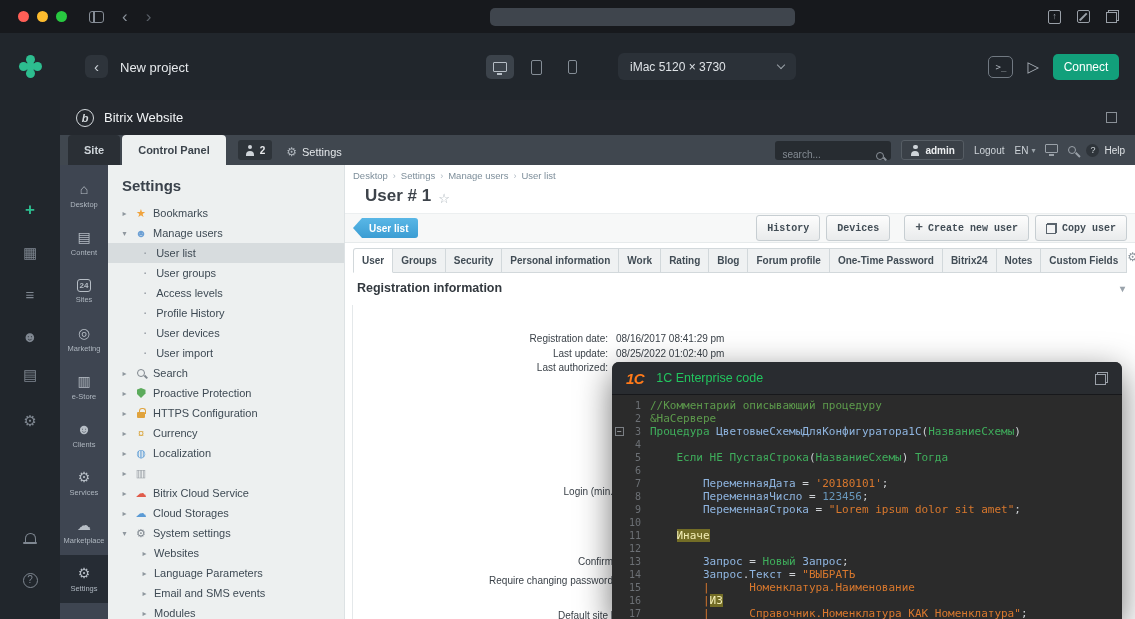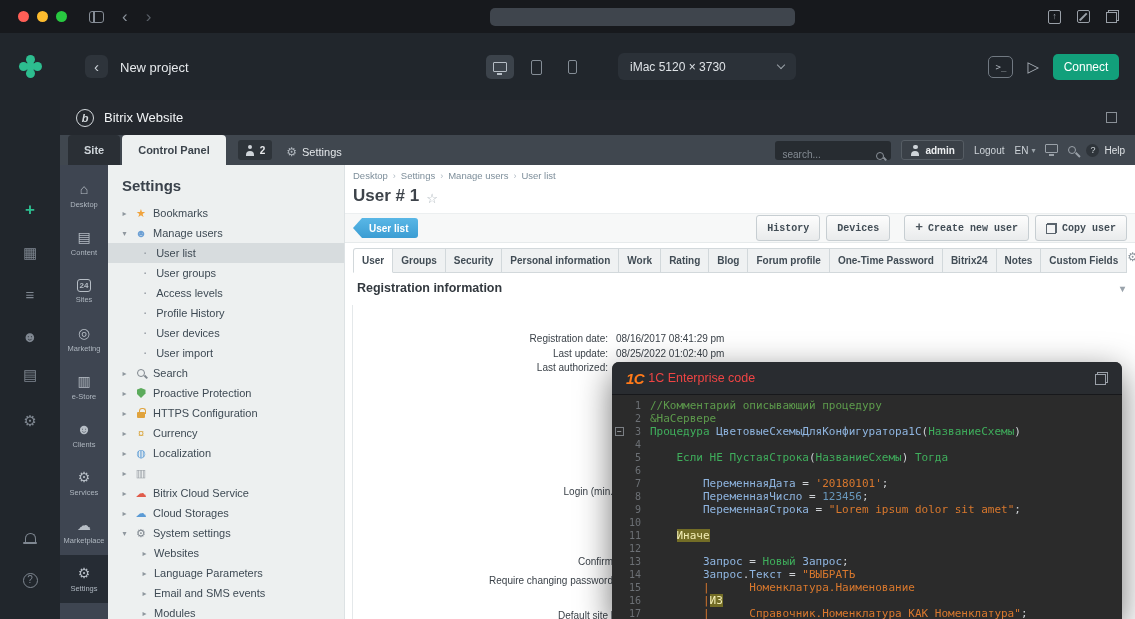--- a/index.html
+++ b/index.html
@@ -109,21 +109,21 @@
 .menu-item.selected{background:#d7dcde}
 .menu-item.child2{padding-left:32px}
 .shield{display:inline-block;width:9px;height:10px;background:#5cab5c;clip-path:polygon(50% 0,100% 18%,100% 55%,50% 100%,0 55%,0 18%)}
 .lock{position:relative;display:inline-block;width:8px;height:6px;background:#e0a33d;border-radius:1px;margin-top:4px}
 .lock::before{content:"";position:absolute;top:-4.5px;left:1.5px;width:5px;height:5px;border:1.5px solid #e0a33d;border-bottom:none;border-radius:3px 3px 0 0}
 
 
 .bx-content{position:absolute;left:285px;top:0;right:0;bottom:0;background:#fff}
 .bc{position:absolute;left:8px;top:5px;font-size:9.5px;color:#7d8e9a;display:flex;gap:5px;align-items:center}
 .bc-sep{color:#aeb9c2;font-size:9px}
-.page-title-row{position:absolute;left:8px;top:21px;display:flex;align-items:flex-end;gap:7px}
+.page-title-row{position:absolute;left:20px;top:21px;display:flex;align-items:flex-end;gap:7px}
 .page-title{font-size:17px;font-weight:bold;color:#3d434a}
 .fav-star{color:#aab3ba;font-size:13px}
 .actions-row{position:absolute;left:0;top:48px;right:0;height:30px;background:#f7f8f8;border-top:1px solid #eceff0;border-bottom:1px solid #e6eaeb;display:flex;align-items:center;padding:0 8px}
 .btn-back{height:20px;background:linear-gradient(#59b7e6,#3b9dd3);color:#fff;font-size:10px;font-weight:bold;border:none;padding:0 10px 0 16px;clip-path:polygon(9px 0,100% 0,100% 100%,9px 100%,0 50%);border-radius:0 3px 3px 0;font-family:"Liberation Sans",sans-serif}
 .actions-right{margin-left:auto;display:flex;gap:6px;align-items:center}
 .btn{height:21px;background:linear-gradient(#fdfdfd,#e9ebec);border:1px solid #c7ced2;border-radius:3px;font-size:10px;font-weight:bold;color:#414c55;padding:12px 10px;display:flex;align-items:center;gap:5px;font-family:Liberation Mono, monospace}
 .btn.gap{margin-left:8px}
 .btn .plus{font-size:13px;font-weight:bold;color:#4d565e;line-height:10px}
 .user-tabs{position:absolute;left:8px;top:82px;right:8px;height:26px;display:flex;align-items:center;border-bottom:1px solid #c9d0d4}
 .utab{height:25px;line-height:24px;padding:0 8px;font-size:10px;font-weight:bold;color:#414c55;background:#eff1f2;border:1px solid #d2d8db;border-left:none;margin-bottom:-1px;white-space:nowrap}
@@ -136,21 +136,21 @@
 .form-area{position:absolute;left:7px;top:140px;right:8px;bottom:0;border-left:1px solid #e4e8ea}
 .form-rows{padding-top:27px}
 .form-row{display:flex;font-size:10px;color:#3b4249;line-height:14.5px}
 .form-row .flabel{width:263px;text-align:right;padding-right:8px;flex:none}
 .clip-label{position:absolute;left:0;width:260px;text-align:right;font-size:10px;color:#3b4249;white-space:nowrap}
 
 
 .code-win{position:absolute;left:612px;top:362px;width:510px;height:257px;background:#2b2b2b;z-index:40;box-shadow:0 10px 34px rgba(0,0,0,.55);border-radius:7px 7px 0 0;overflow:hidden}
 .code-title{height:33px;background:#292c30;border-bottom:1px solid #17181b;display:flex;align-items:center;padding:0 14px}
 .onec-logo{color:#ff7a1a;font-weight:bold;font-style:italic;font-size:15px;letter-spacing:-0.5px}
-.code-name{color:#ef4444;font-size:12.5px;margin-left:4px}
+.code-name{color:#22c55e;font-size:12.5px;margin-left:12px}
 .code-title .copy-ic{margin-left:auto}
 .code-body{position:absolute;top:33px;left:0;right:0;bottom:0;font-family:"DejaVu Sans Mono",monospace;font-size:11px;line-height:13px;padding-top:4px}
 .code-line{display:flex;height:13px}
 .code-g{width:38px;flex:none;color:#6c7075;text-align:right;padding-right:9px;position:relative;font-size:10px}
 .fold{position:absolute;left:3px;top:1.5px;width:9px;height:9px;border:1px solid #7b7f84;color:#b6babf;font-size:8px;line-height:7px;text-align:center;background:#2b2b2b}
 .code-t{white-space:pre}
 .tk.cm{color:#5d9b4c}
 .tk.kw{color:#3fae5c}
 .tk.id{color:#8fb5e0}
 .tk.st{color:#d9782d}

